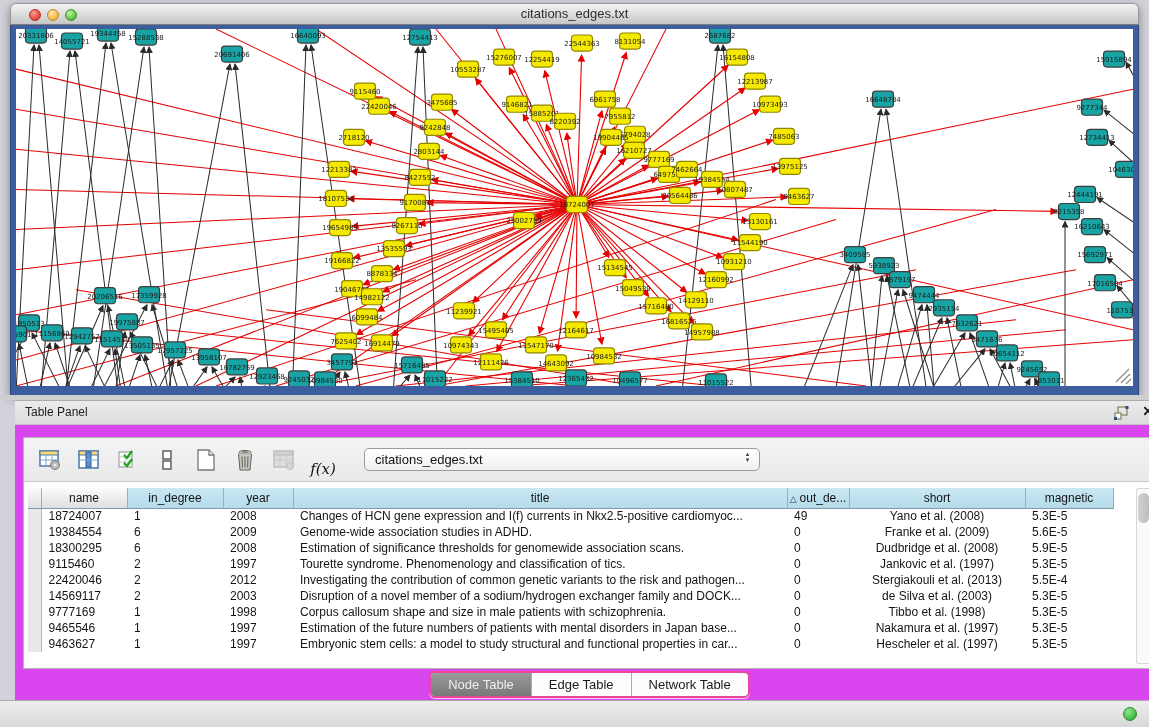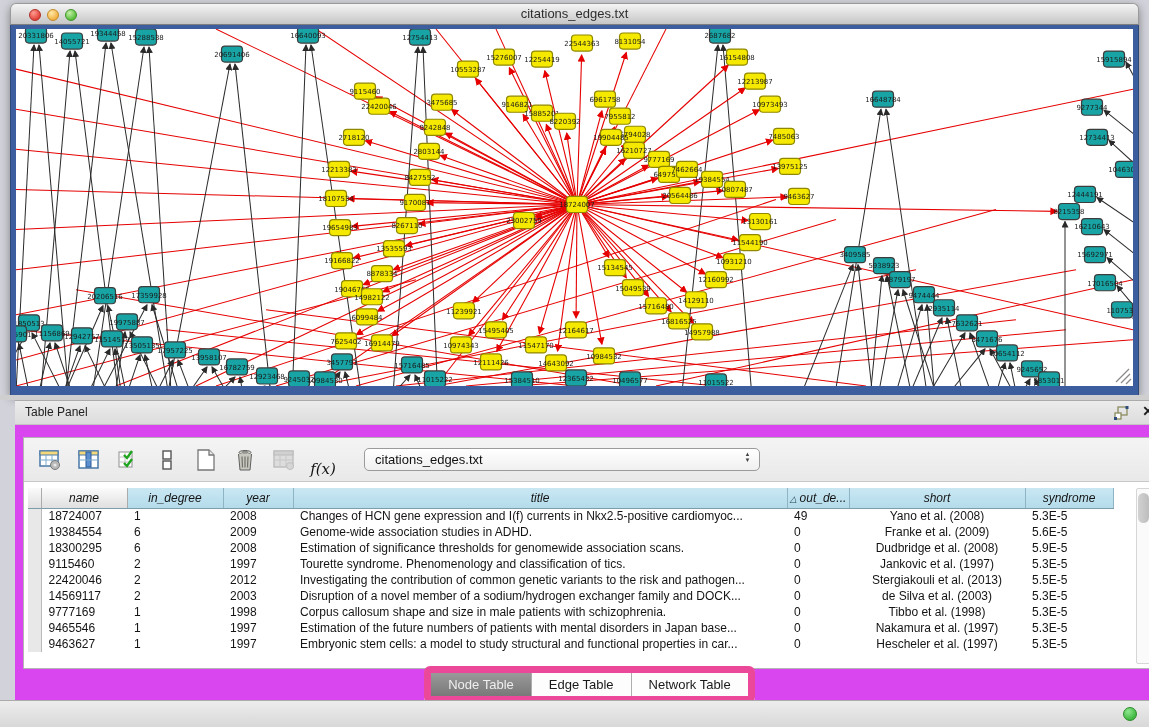--- a/index.html
+++ b/index.html
@@ -45,36 +45,36 @@
     border:1px solid #9B9B9B; border-radius:5px; font-size:13px; color:#111;
     display:flex; align-items:center; padding-left:10px; cursor:default; }
   .stepper { position:absolute; right:7px; top:3px; width:9px; font-size:6px; line-height:4px; color:#444;
     display:flex; flex-direction:column; align-items:center; gap:2px; }
 
   
   .grid-wrap { position:absolute; left:4px; right:30px; top:50px; bottom:0; overflow:hidden; }
   table.grid { border-collapse:collapse; table-layout:fixed; font-size:12px; color:#141414; }
   table.grid th { height:20px; font-weight:normal; text-align:center; font-size:12px;
     background:linear-gradient(#C9E7F3,#B4DBEA); border-right:1px solid #8FB4C4; border-bottom:1px solid #7E9DAB;
-    overflow:hidden; white-space:nowrap; cursor:default;font-style:italic; }
+    overflow:hidden; white-space:nowrap; cursor:default; }
   table.grid th.rowhead, table.grid th.namehead { background:linear-gradient(#FBFBFB,#DFDFDF); border-right:1px solid #ABABAB; }
   table.grid td { height:16px; padding:0 0 0 7px; white-space:nowrap; overflow:hidden; cursor:default; }
   table.grid td.rowhead { background:#E8E8E8; border-right:1px solid #B9B9B9; padding:0; }
   table.grid td.c-short { text-align:center; padding:0; }
   .sort-glyph { font-size:9px; margin-right:3px; color:#1C3C50; }
 
   .vscroll { position:absolute; right:4px; top:50px; bottom:4px; width:15px;
     background:#FAFAFA; border:1px solid #D6D6D6; border-radius:2px; }
   .vthumb { position:absolute; left:1px; top:4px; width:11px; height:30px;
     background:linear-gradient(90deg,#D2D2D2,#BDBDBD); border-radius:6px; }
 
   
   .tabs-bar { position:absolute; left:0; right:0; bottom:0; height:32px; display:flex;
     align-items:center; justify-content:center; }
-  .seg { display:flex; border:7px solid #ec4899; border-radius:6px; overflow:hidden;
+  .seg { display:flex; border:2px solid #ec4899; border-radius:6px; overflow:hidden;
     background:#FDFDFD; box-shadow:0 1px 0 rgba(255,255,255,.7); }
   .seg button { border:none; background:transparent; font-size:13px; padding:4px 17px; color:#1A1A1A;
     border-left:1px solid #ADADAD; cursor:default; font-family:inherit; }
   .seg button:first-child { border-left:none; }
   .seg button.sel { background:linear-gradient(#9A9A9A,#787878); color:#EFEFEF; }
 
   
   .status-bar { position:absolute; left:0; top:700px; width:1149px; height:27px;
     background:linear-gradient(#EDEDED,#D8D8D8); border-top:1px solid #ABABAB; }
   .mem { position:absolute; right:34px; top:7px; font-size:11px; color:#222;margin-top:44px; }
@@ -861,21 +861,21 @@
           </colgroup>
           <thead>
             <tr>
               <th class="rowhead"></th>
               <th class="namehead">name</th>
               <th>in_degree</th>
               <th>year</th>
               <th>title</th>
               <th><span class="sort-glyph">△</span>out_de...</th>
               <th>short</th>
-              <th>syndrome</th>
+              <th>magnetic</th>
             </tr>
           </thead>
           <tbody>
             <tr>
               <td class="rowhead"></td>
               <td>18724007</td>
               <td>1</td>
               <td>2008</td>
               <td>Changes of HCN gene expression and I(f) currents in Nkx2.5-positive cardiomyoc...</td>
               <td>49</td>
@@ -913,21 +913,21 @@
               <td>5.3E-5</td>
             </tr>
             <tr>
               <td class="rowhead"></td>
               <td>22420046</td>
               <td>2</td>
               <td>2012</td>
               <td>Investigating the contribution of common genetic variants to the risk and pathogen...</td>
               <td>0</td>
               <td class="c-short">Stergiakouli et al. (2013)</td>
-              <td>5.5E-5</td>
+              <td>5.5E-4</td>
             </tr>
             <tr>
               <td class="rowhead"></td>
               <td>14569117</td>
               <td>2</td>
               <td>2003</td>
               <td>Disruption of a novel member of a sodium/hydrogen exchanger family and DOCK...</td>
               <td>0</td>
               <td class="c-short">de Silva et al. (2003)</td>
               <td>5.3E-5</td>

